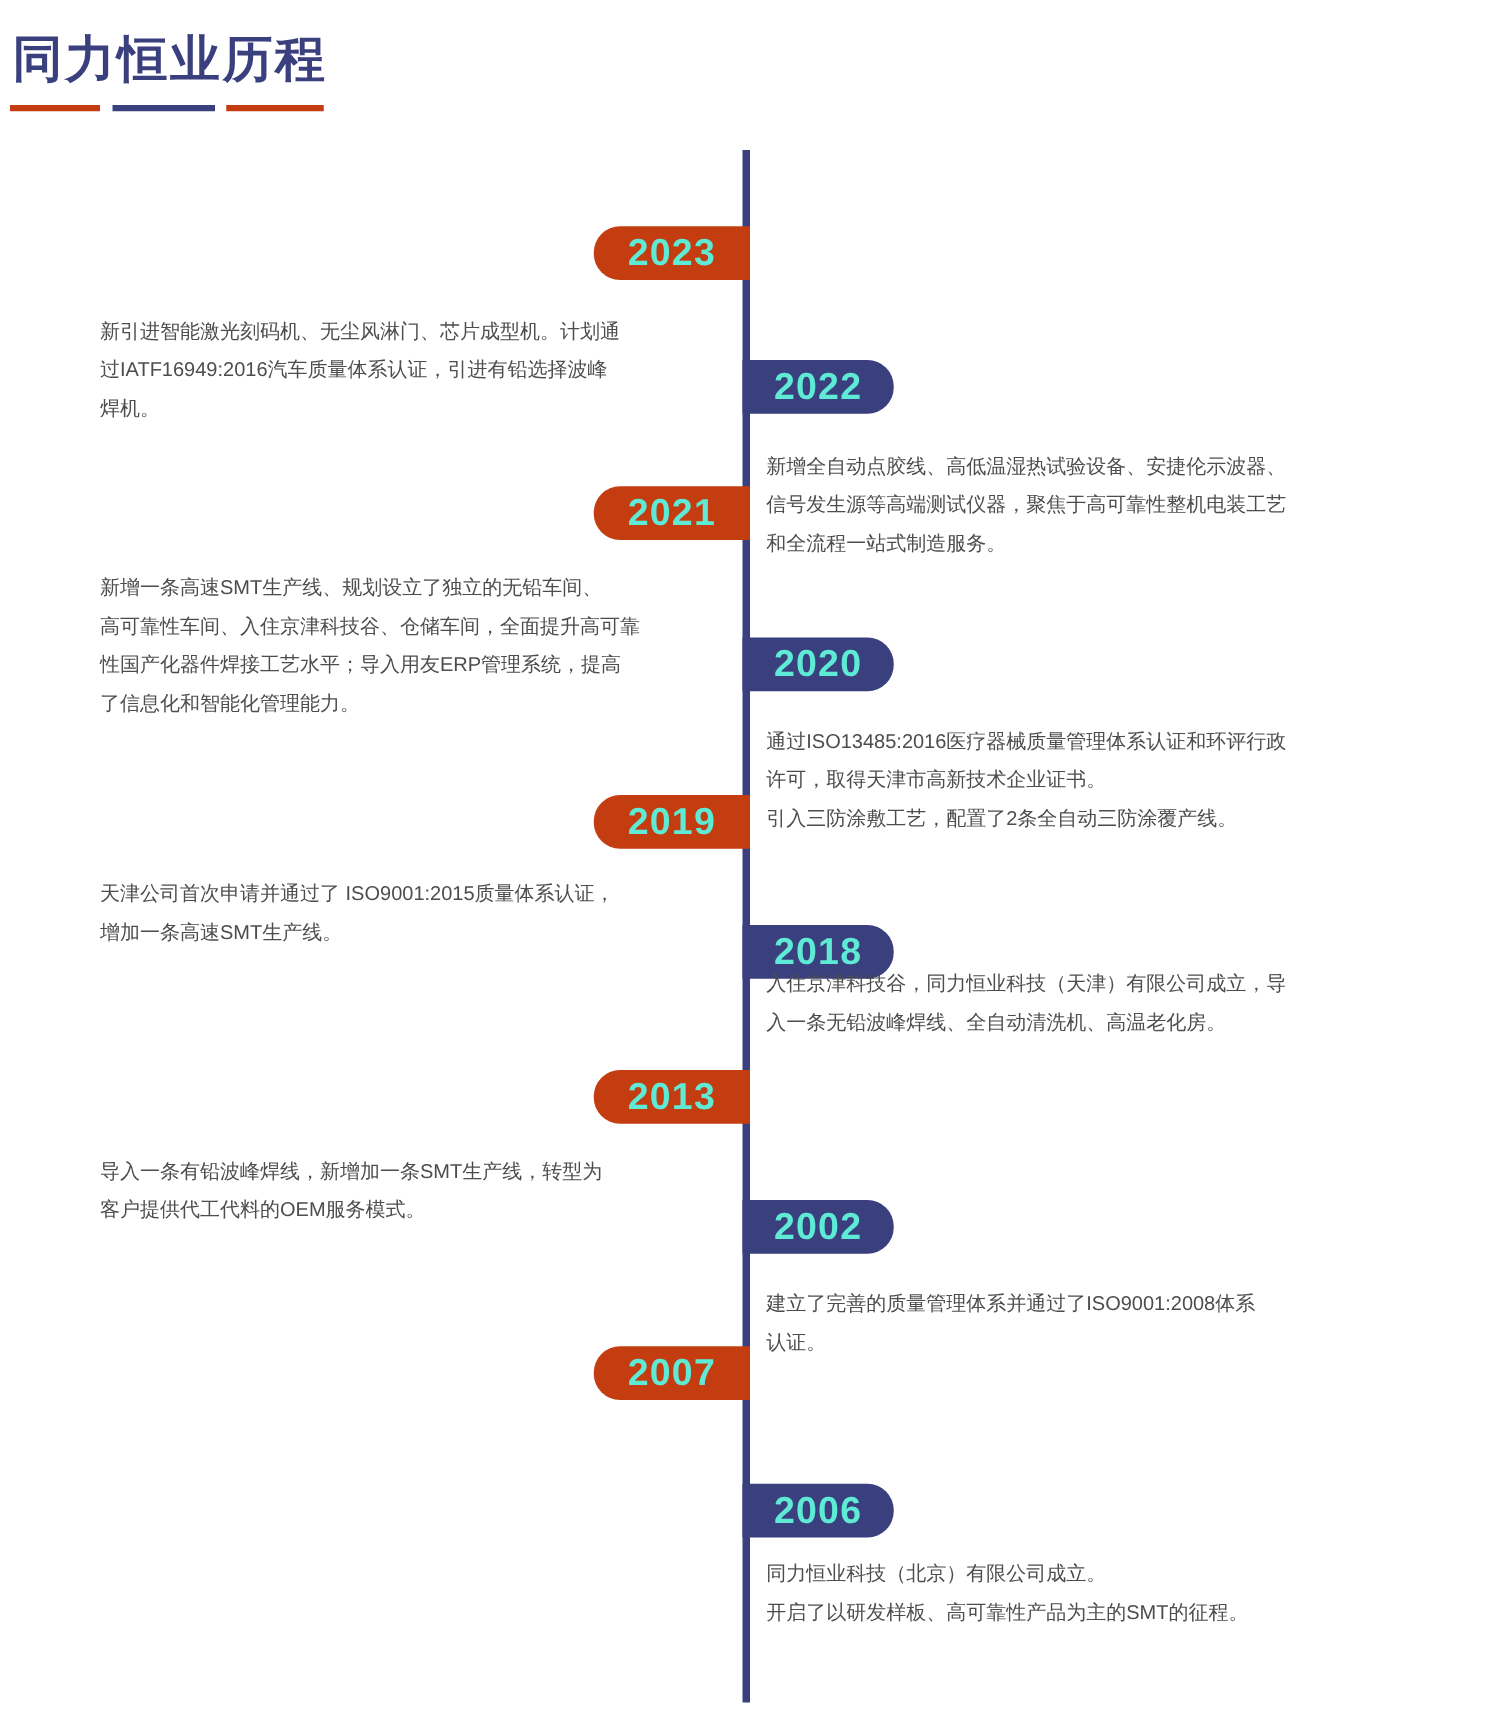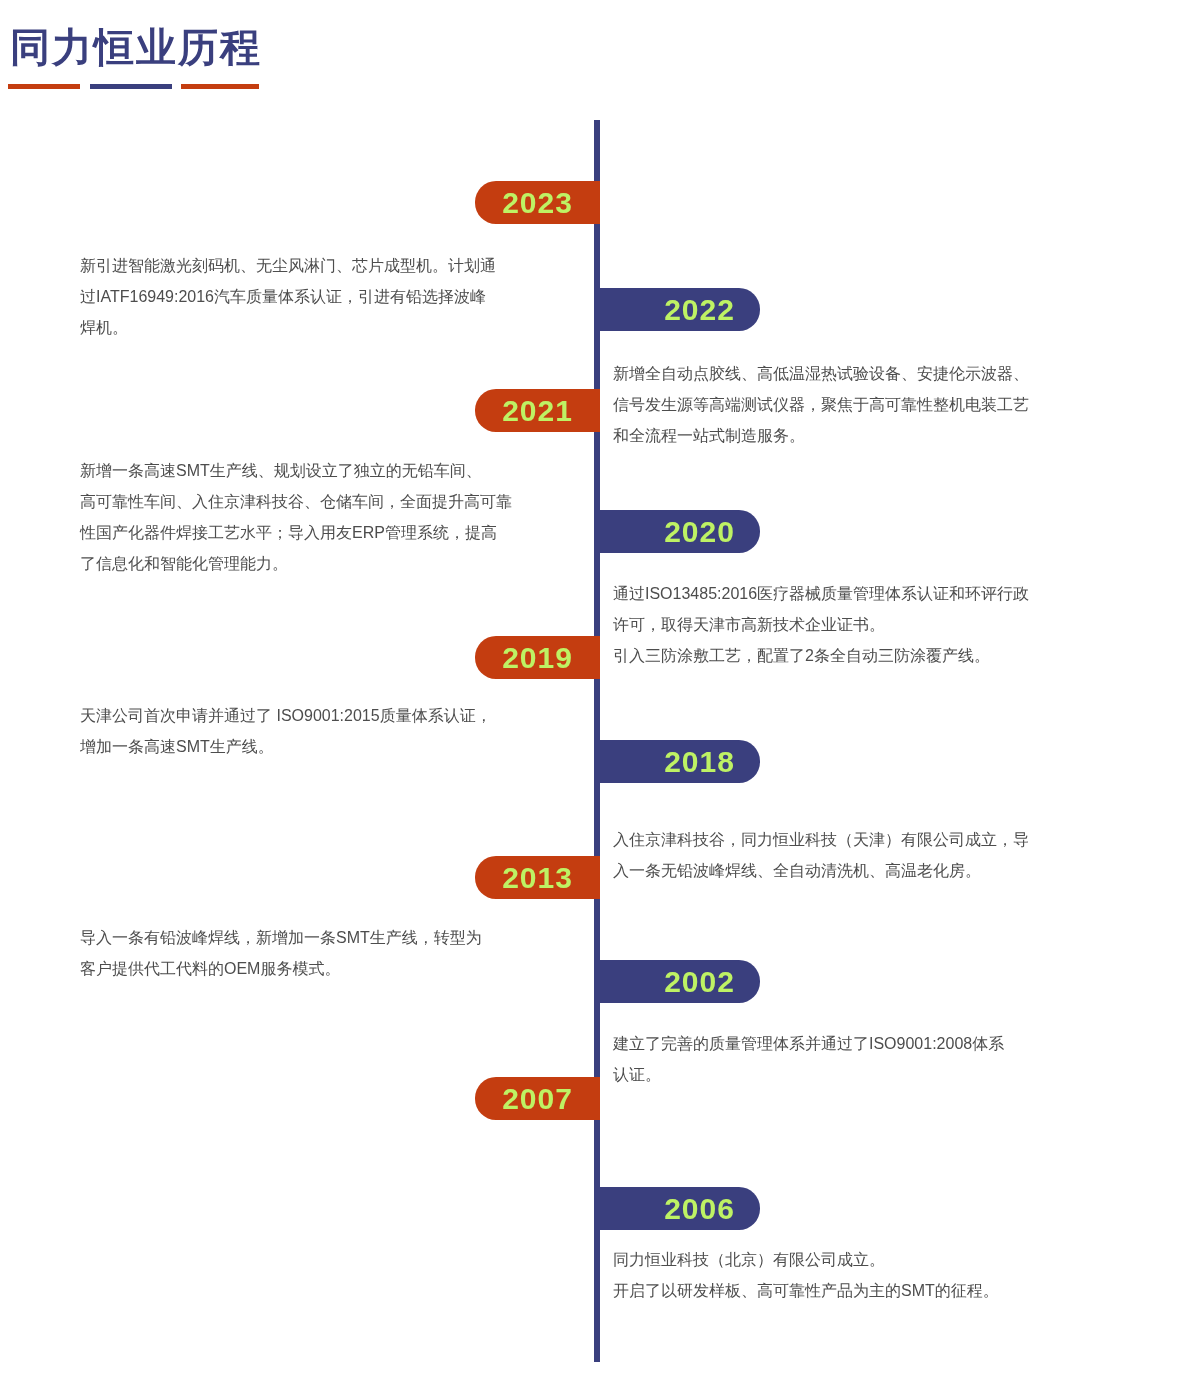--- a/index.html
+++ b/index.html
@@ -35,35 +35,34 @@
     left:594px;top:120px;
     width:6px;height:1242px;
     background:var(--navy);
     z-index:1;
   }
 
   .badge{
     position:absolute;
     height:43px;
     display:flex;align-items:center;justify-content:center;
-    color:#bef264;
+    color:#5eead4;
     font-size:30px;font-weight:bold;
     letter-spacing:1px;
     z-index:2;
   }
   .badge.left{
     left:475px;width:125px;
     background:var(--orange);
     border-radius:21px 0 0 21px;
   }
   .badge.right{
     left:594px;width:121px;
     background:var(--navy);
     border-radius:0 21px 21px 0;
-    padding-left:45px;
   }
 
   .entry{
     position:absolute;
     font-size:16px;
     line-height:31px;
     color:var(--text);
     white-space:pre-line;
     z-index:2;
   }
@@ -113,21 +112,21 @@
 
   <div class="badge left" style="top:636px">
     <span>2019</span>
   </div>
   <div class="entry left" style="top:700px">天津公司首次申请并通过了 ISO9001:2015质量体系认证，
 增加一条高速SMT生产线。</div>
 
   <div class="badge right" style="top:740px">
     <span>2018</span>
   </div>
-  <div class="entry right" style="top:824px">入住京津科技谷，同力恒业科技（天津）有限公司成立，导
+  <div class="entry right" style="top:772px">入住京津科技谷，同力恒业科技（天津）有限公司成立，导
 入一条无铅波峰焊线、全自动清洗机、高温老化房。</div>
 
   <div class="badge left" style="top:856px">
     <span>2013</span>
   </div>
   <div class="entry left" style="top:922px">导入一条有铅波峰焊线，新增加一条SMT生产线，转型为
 客户提供代工代料的OEM服务模式。</div>
 
   <div class="badge right" style="top:960px">
     <span>2002</span>

